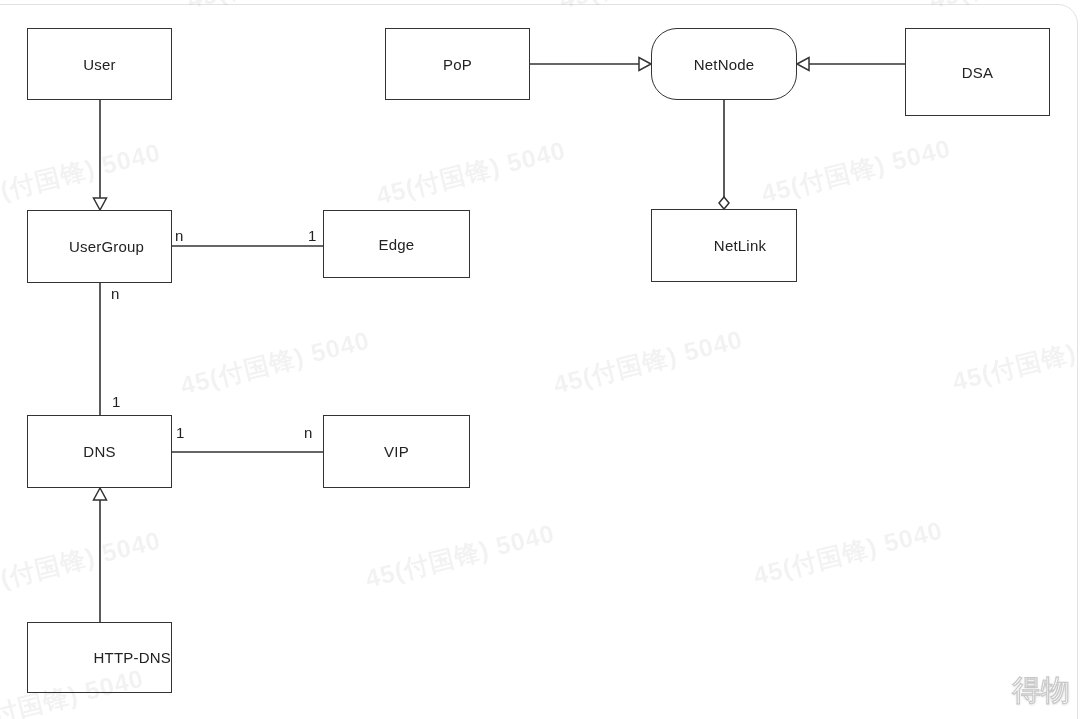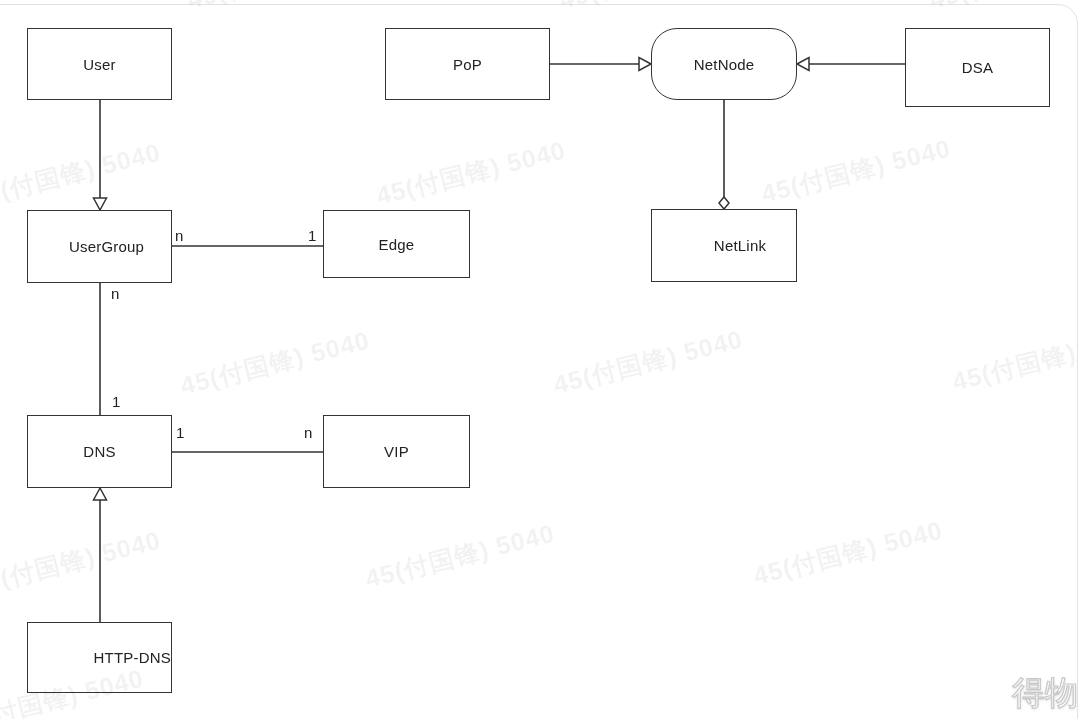--- a/index.html
+++ b/index.html
@@ -62,21 +62,21 @@
     transform: rotate(-14deg);
     transform-origin: 0 50%;
     z-index: 30;
     pointer-events: none;
     user-select: none;
   }
   .brand-watermark {
     position: absolute;
     left: 1012px;
     top: 671px;
-    font-size: 33px;
+    font-size: 29px;
     font-weight: 400;
     color: #ffffff;
     -webkit-text-stroke: 1.2px #c8c8c8;
     text-shadow: 0 1px 3px rgba(0,0,0,0.18);
     z-index: 40;
     white-space: nowrap;
     pointer-events: none;
   }
 </style>
 </head>
@@ -98,27 +98,27 @@
       <line x1="100" y1="283" x2="100" y2="415" stroke="#333333" stroke-width="1.6"></line>
       <line x1="172" y1="452" x2="323" y2="452" stroke="#333333" stroke-width="1.6"></line>
       <line x1="100" y1="622" x2="100" y2="500" stroke="#333333" stroke-width="1.6"></line>
       <path d="M 100 488 L 93.5 500 L 106.5 500 Z" fill="#ffffff" stroke="#333333" stroke-width="1.5" stroke-linejoin="miter"></path>
     </svg>
 
   <div id="nodes-layer">
       <div class="node" style="left: 27px; top: 28px; width: 145px; height: 72px; border-color: rgb(51, 51, 51);">
         <span class="node-label">User</span>
       </div>
-      <div class="node" style="left: 385px; top: 28px; width: 165px; height: 72px; border-color: rgb(51, 51, 51);">
+      <div class="node" style="left: 385px; top: 28px; width: 145px; height: 72px; border-color: rgb(51, 51, 51);">
         <span class="node-label">PoP</span>
       </div>
       <div class="node" style="left: 651px; top: 28px; width: 146px; height: 72px; border-color: rgb(51, 51, 51); border-radius: 26px;">
         <span class="node-label">NetNode</span>
       </div>
-      <div class="node" style="left: 905px; top: 28px; width: 145px; height: 79px; border-color: rgb(51, 51, 51);">
+      <div class="node" style="left: 905px; top: 28px; width: 145px; height: 88px; border-color: rgb(51, 51, 51);">
         <span class="node-label">DSA</span>
       </div>
       <div class="node" style="left: 27px; top: 210px; width: 145px; height: 73px; border-color: rgb(51, 51, 51); padding-left: 14px;">
         <span class="node-label">UserGroup</span>
       </div>
       <div class="node" style="left: 323px; top: 210px; width: 147px; height: 68px; border-color: rgb(51, 51, 51);">
         <span class="node-label">Edge</span>
       </div>
       <div class="node" style="left: 651px; top: 209px; width: 146px; height: 73px; border-color: rgb(51, 51, 51); padding-left: 32px;">
         <span class="node-label">NetLink</span>

